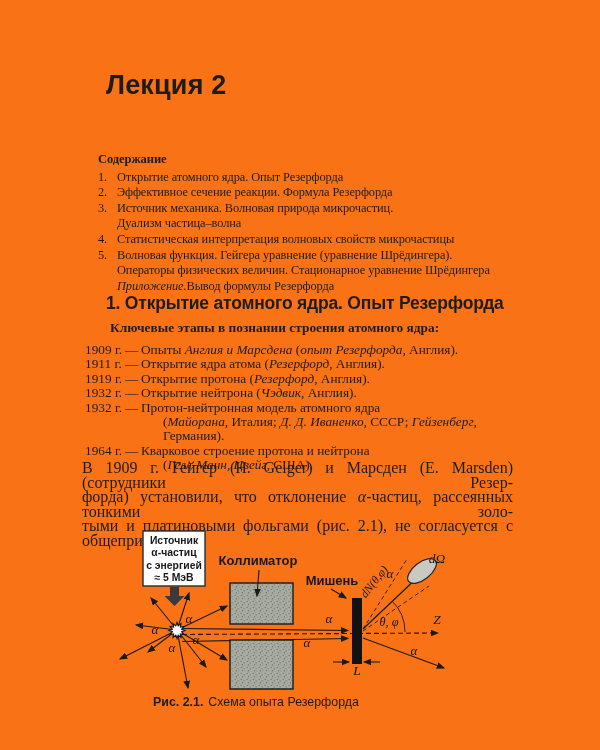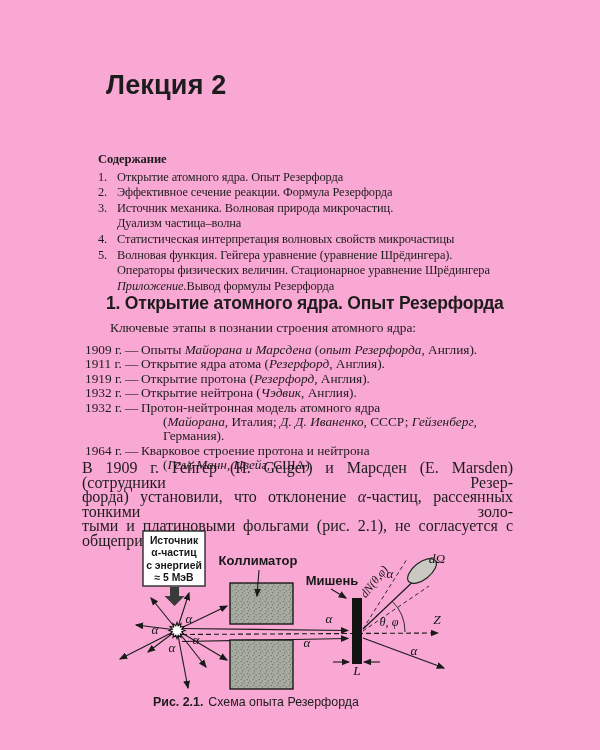--- a/index.html
+++ b/index.html
@@ -1,32 +1,32 @@
 <!DOCTYPE html>
 <html><head>
 <meta charset="utf-8">
 <style>
   html,body{margin:0;padding:0;background:#fff;}
-  #page{position:relative;width:600px;height:750px;background:#f9a8d4;color:#1c1c1c;overflow:hidden;}
+  #page{position:relative;width:600px;height:750px;background:#f97316;color:#1c1c1c;overflow:hidden;}
   .it{font-style:italic;}
 
   #title{position:absolute;left:106px;top:70px;margin:0;font-family:"Liberation Sans",sans-serif;
          font-size:27px;font-weight:bold;letter-spacing:0.2px;}
 
   #toc{position:absolute;left:81px;top:152px;width:480px;font-family:Liberation Serif, serif;
        font-size:12.4px;line-height:15.6px;letter-spacing:-0.1px;}
   #toc .toc-heading{font-weight:bold;margin-left:17px;margin-bottom:2px;font-size:12.6px;}
   .toc-row{display:flex;}
   .toc-row .num{flex:none;width:19px;margin-left:17px;}
   .toc-row.cont{padding-left:36px;}
   .toc-row.appendix{padding-left:0;margin-left:36px;}
 
   #section-heading{position:absolute;left:106px;top:293px;margin:0;font-family:"Liberation Sans",sans-serif;
                    font-size:17.5px;font-weight:bold;letter-spacing:-0.2px;}
-  #lead{position:absolute;left:110px;top:320px;font-family:"Liberation Serif",serif;font-size:13.4px;}
+  #lead{position:absolute;left:110px;top:320px;font-family:"Liberation Serif",serif;font-size:13.4px;font-weight:bold;}
 
   #timeline{position:absolute;left:85px;top:343px;width:440px;font-family:"Liberation Serif",serif;
             font-size:13.3px;line-height:14.4px;}
   .tl-row{display:flex;}
   .tl-year{flex:none;width:40px;}
   .tl-dash{flex:none;width:16px;}
   .tl-text{flex:1;}
   .tl-row.cont{padding-left:78px;}
 
   #para{position:absolute;left:82px;top:461px;width:431px;font-family:"Liberation Serif",serif;
@@ -85,21 +85,21 @@
       </div>
   </div>
 
   <h2 id="section-heading">1. Открытие атомного ядра. Опыт Резерфорда</h2>
   <div id="lead">Ключевые этапы в познании строения атомного ядра:</div>
 
   <div id="timeline">
     <div class="tl-row">
       <span class="tl-year">1909 г.</span>
         <span class="tl-dash">—</span>
-        <span class="tl-text"><span>Опыты </span><span class="it">Майорана и Марсдена</span><span> (</span><span class="it">опыт Резерфорда</span><span>, Англия).</span></span>
+        <span class="tl-text"><span>Опыты </span><span class="it">Англия и Марсдена</span><span> (</span><span class="it">опыт Резерфорда</span><span>, Англия).</span></span>
     </div>
     <div class="tl-row">
       <span class="tl-year">1911 г.</span>
         <span class="tl-dash">—</span>
         <span class="tl-text"><span>Открытие ядра атома (</span><span class="it">Резерфорд</span><span>, Англия).</span></span>
     </div>
     <div class="tl-row">
       <span class="tl-year">1919 г.</span>
         <span class="tl-dash">—</span>
         <span class="tl-text"><span>Открытие протона (</span><span class="it">Резерфорд</span><span>, Англия).</span></span>

